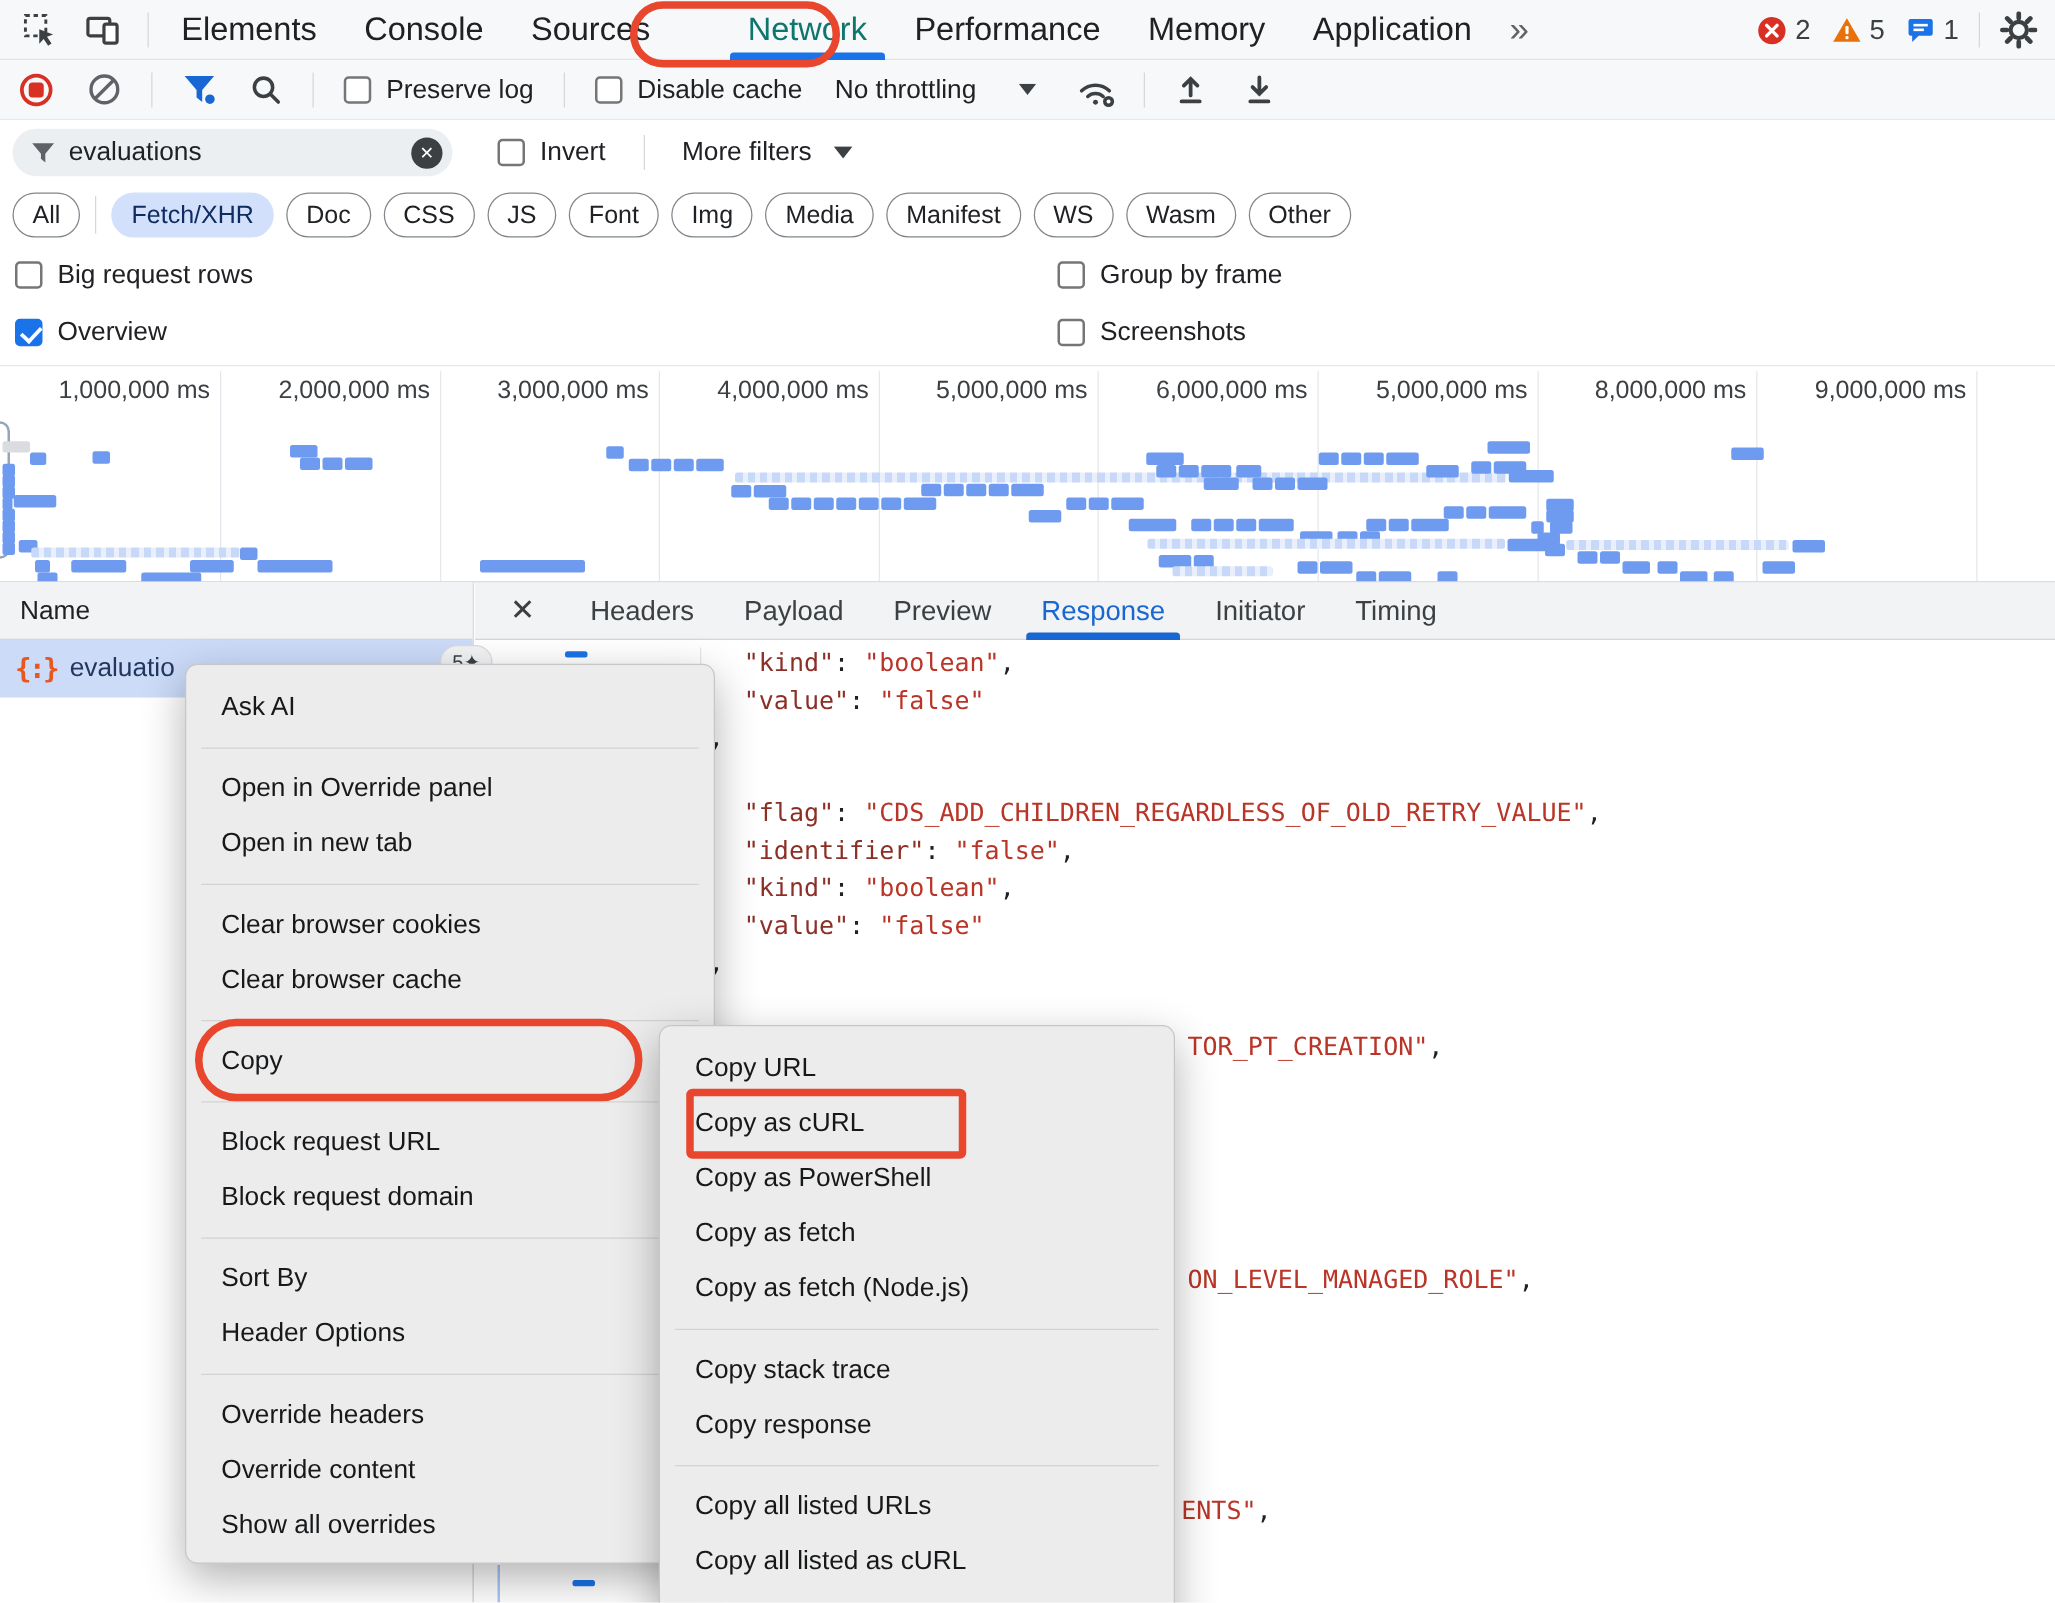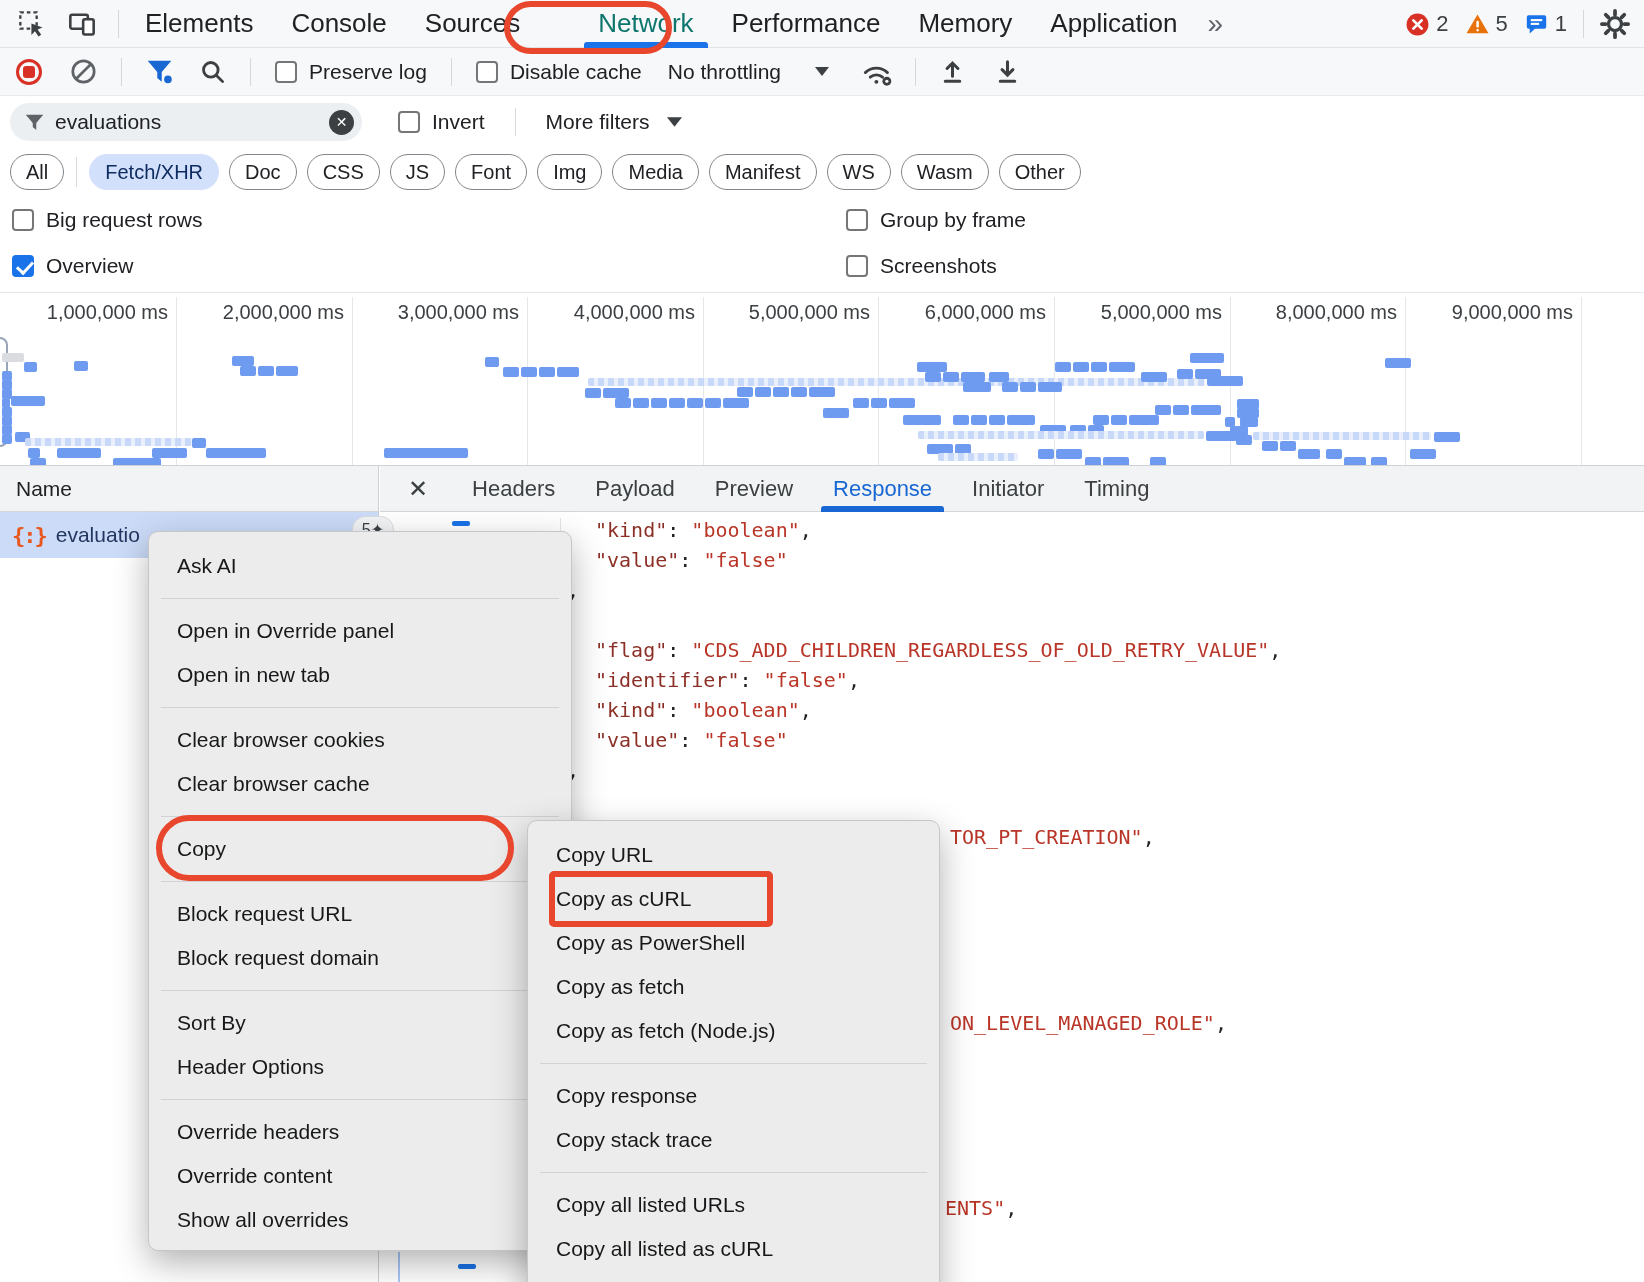--- a/index.html
+++ b/index.html
@@ -537,24 +537,24 @@
       <span class="lbl">Copy as PowerShell</span>
     </div>
     <div class="menu-item">
       <span class="lbl">Copy as fetch</span>
     </div>
     <div class="menu-item">
       <span class="lbl">Copy as fetch (Node.js)</span>
     </div>
     <div class="menu-sep"></div>
     <div class="menu-item">
+      <span class="lbl">Copy stack trace</span>
+    </div>
+    <div class="menu-item">
       <span class="lbl">Copy response</span>
-    </div>
-    <div class="menu-item">
-      <span class="lbl">Copy stack trace</span>
     </div>
     <div class="menu-sep"></div>
     <div class="menu-item">
       <span class="lbl">Copy all listed URLs</span>
     </div>
     <div class="menu-item">
       <span class="lbl">Copy all listed as cURL</span>
     </div>
     <div class="menu-item">
       <span class="lbl">Copy all listed as PowerShell</span>

